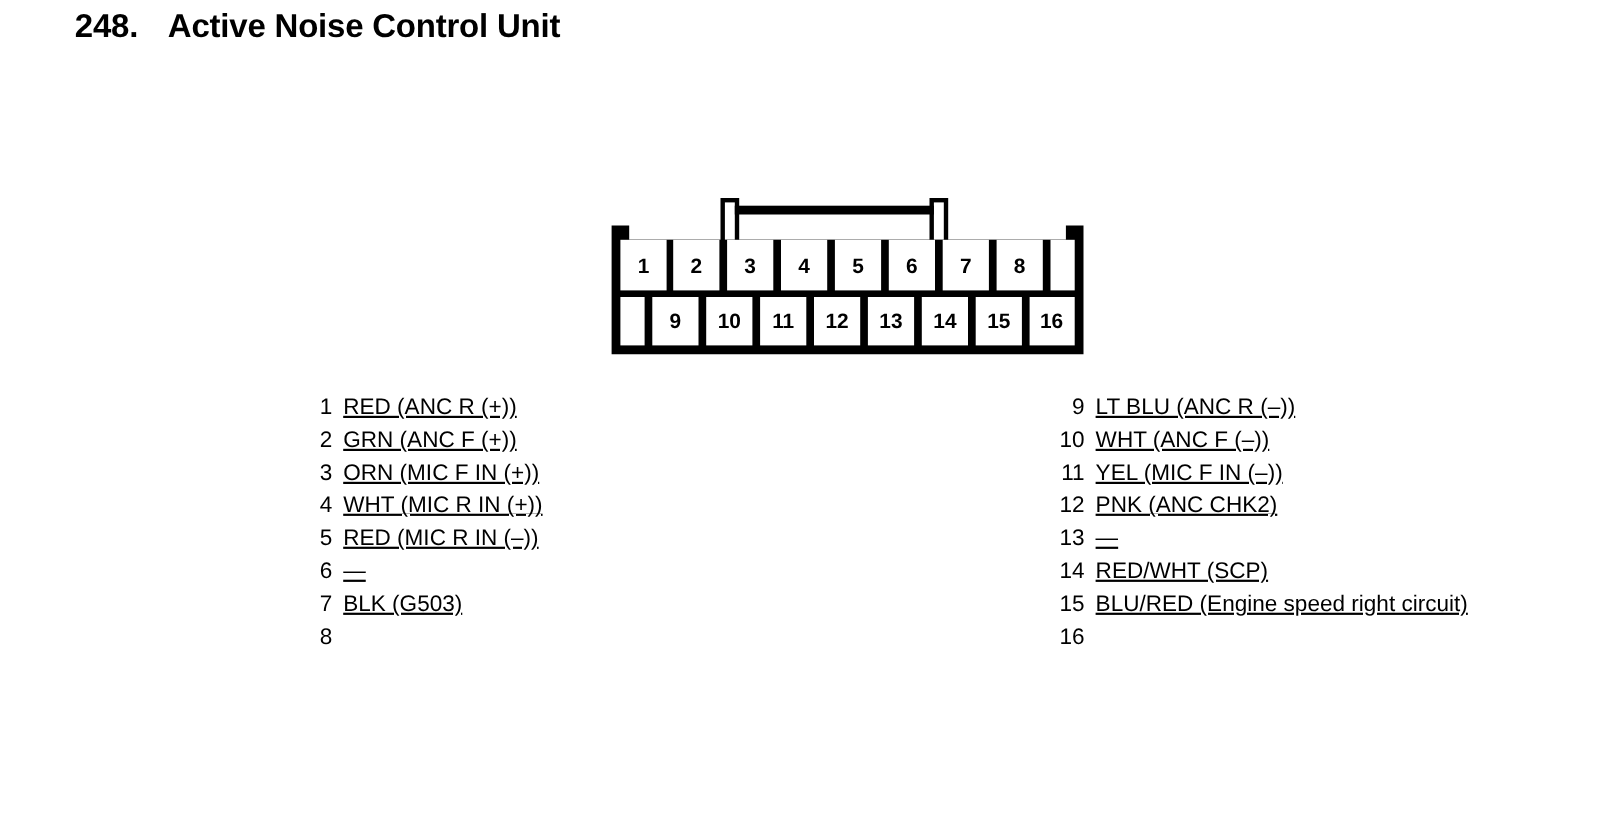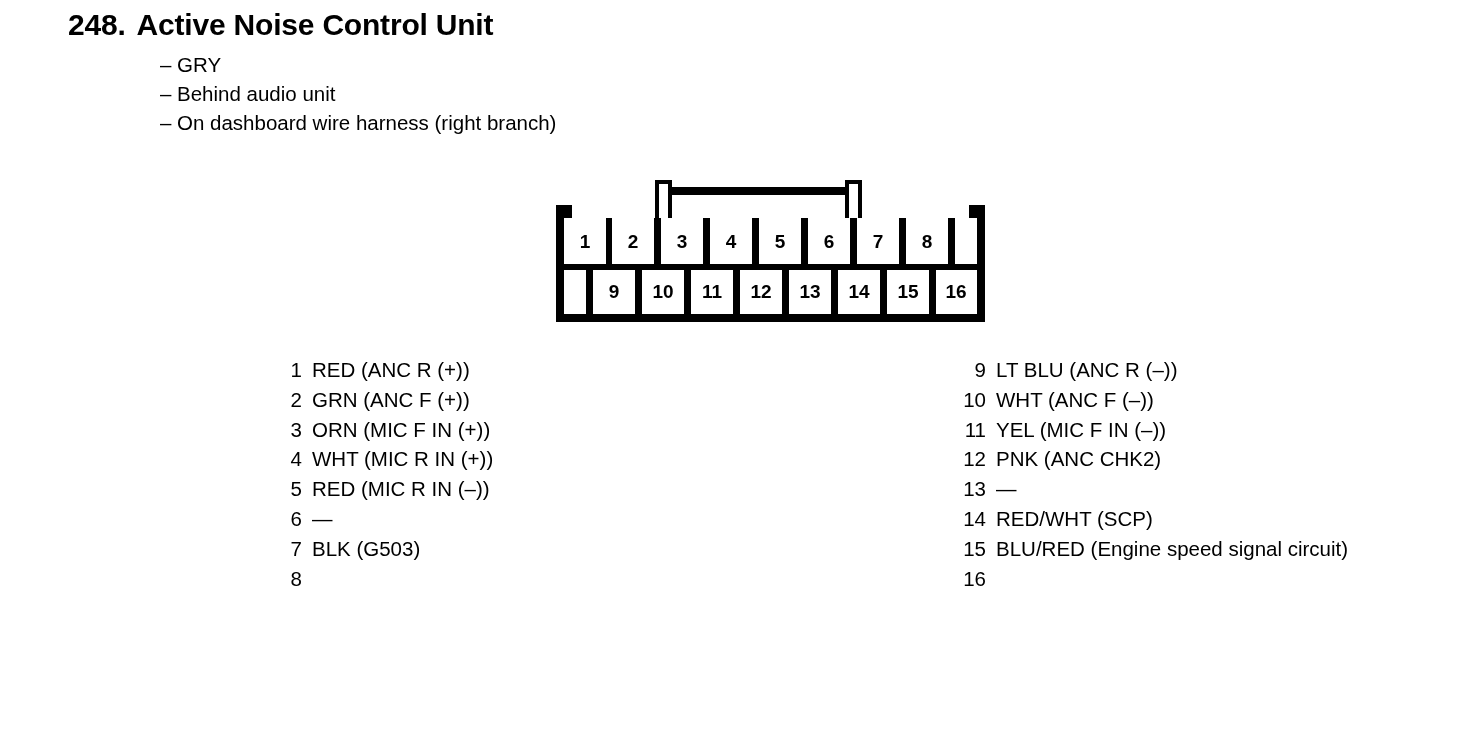--- a/index.html
+++ b/index.html
@@ -23,21 +23,21 @@
     top: 6px;
   }
   #page-title {
     font-size: 30px;
     font-weight: bold;
     letter-spacing: -0.2px;
     white-space: nowrap;
     line-height: 38px;
   }
   #page-title .title-number {
-    margin-right: 11px;
+    margin-right: 27px;
   }
   #subtitle-list {
     margin-top: 6px;
     padding-left: 92px;
   }
   .subtitle-item {
     font-size: 20.5px;
     line-height: 29px;
     white-space: nowrap;
   }
@@ -83,39 +83,29 @@
   .pin-row .pin-num {
     width: 26px;
     text-align: right;
     font-size: 20.5px;
     flex: 0 0 auto;
   }
   .pin-row .pin-desc {
     margin-left: 10px;
     font-size: 20.5px;
     flex: 0 0 auto;
+    text-decoration: underline;
   }
 </style>
 </head>
 <body>
 
 <div id="heading-block">
   <div id="page-title">
     <span class="title-number">248.</span><span>Active Noise Control Unit</span>
-  </div>
-  <div id="subtitle-list">
-    <div class="subtitle-item">
-      <span class="dash">–</span><span>GRY</span>
-    </div>
-    <div class="subtitle-item">
-      <span class="dash">–</span><span>Behind audio unit</span>
-    </div>
-    <div class="subtitle-item">
-      <span class="dash">–</span><span>On dashboard wire harness (right branch)</span>
-    </div>
   </div>
 </div>
 
 <div id="connector-diagram">
   <svg width="445" height="158" viewBox="0 0 445 158" xmlns="http://www.w3.org/2000/svg">
 
     <g>
 
       <rect x="107" y="8" width="17" height="40" fill="#000000"></rect>
       <rect x="111" y="12" width="9" height="36" fill="#ffffff"></rect>
@@ -236,18 +226,18 @@
   <div class="pin-row">
     <span class="pin-num">13</span>
     <span class="pin-desc">—</span>
   </div>
   <div class="pin-row">
     <span class="pin-num">14</span>
     <span class="pin-desc">RED/WHT (SCP)</span>
   </div>
   <div class="pin-row">
     <span class="pin-num">15</span>
-    <span class="pin-desc">BLU/RED (Engine speed signal circuit)</span>
+    <span class="pin-desc">BLU/RED (Engine speed right circuit)</span>
   </div>
   <div class="pin-row">
     <span class="pin-num">16</span>
   </div>
 </div>
 
 </body></html>

